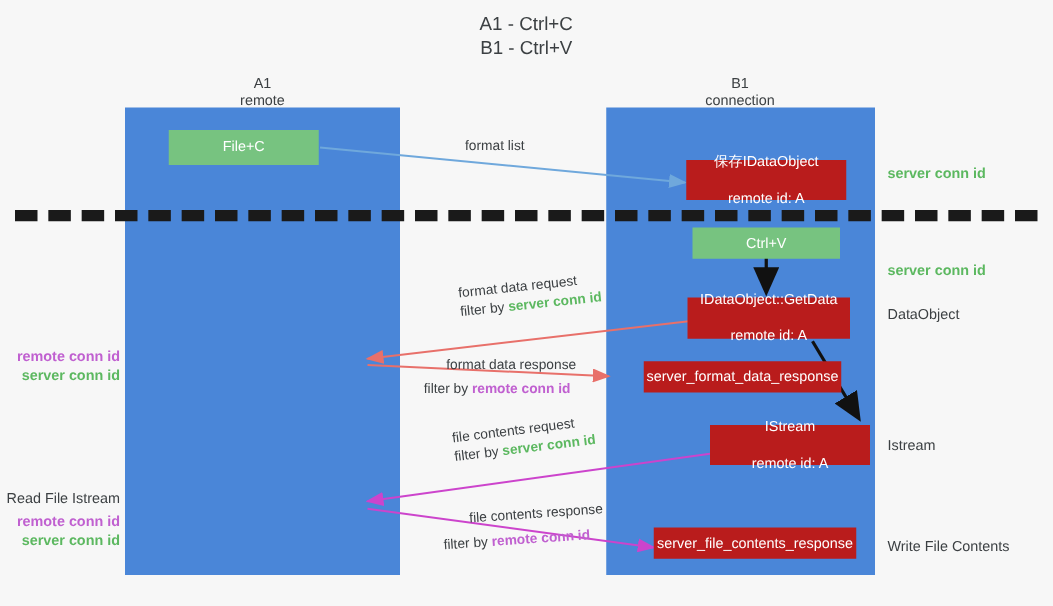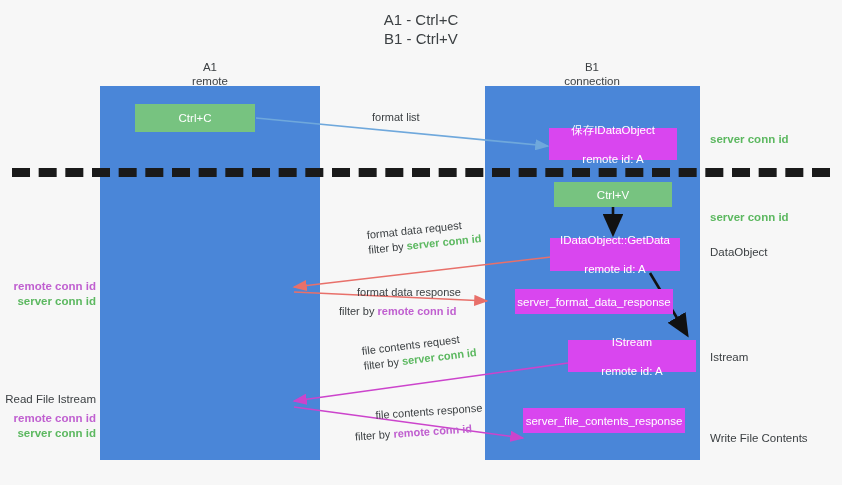--- a/index.html
+++ b/index.html
@@ -58,21 +58,21 @@
     align-items: center;
     justify-content: center;
     color: #ffffff;
     font-size: 11.5px;
     line-height: 14px;
     text-align: center;
     padding: 2px 4px;
   }
   .box.green { background: #77c380; }
   .box.orange { background: #fbb козы; }
-  .box.orange { background: #d946ef; gap: 15px; }
+  .box.orange { background: #b91c1c; gap: 15px; }
 
   
   #divider {
     position: absolute;
     left: 12px;
     top: 168px;
     width: 818px;
     height: 0;
     border-top: 9px dashed #1a1a1a;
   }
@@ -160,21 +160,21 @@
     <line x1="294" y1="292" x2="487" y2="301" stroke="#e8706a" stroke-width="1.6" marker-end="url(#ah-red)"></line>
 
     <line x1="568" y1="363" x2="294" y2="401" stroke="#cc44cc" stroke-width="1.6" marker-end="url(#ah-pink)"></line>
 
     <line x1="294" y1="407" x2="523" y2="438" stroke="#cc44cc" stroke-width="1.6" marker-end="url(#ah-pink)"></line>
   </svg>
 
   <div id="divider"></div>
 
   <div class="box green" style="left:135px; top:104px; width:120px; height:28px;">
-    <span>Ctrl+C</span>
+    <span>File+C</span>
   </div>
 
 
 
   <div class="box orange" style="left:549px; top:128px; width:128px; height:32px;">
     <span>保存IDataObject</span>
     <span>remote id: A</span>
   </div>
 
   <div class="box green" style="left:554px; top:182px; width:118px; height:25px;align-items:center;">
@@ -188,21 +188,21 @@
 
   <div class="box orange" style="left:487px; top:289px; width:158px; height:25px;margin-left:28px;">
     <span>server_format_data_response</span>
   </div>
 
   <div class="box orange" style="left:568px; top:340px; width:128px; height:32px;">
     <span>IStream</span>
     <span>remote id: A</span>
   </div>
 
-  <div class="box orange" style="left:523px; top:408px; width:162px; height:25px;">
+  <div class="box orange" style="left:523px; top:422px; width:162px; height:25px;">
     <span>server_file_contents_response</span>
   </div>
 
   <div class="flow-label" style="left:372px; top:110px;">
     <span class="row">format list</span>
   </div>
 
   <div class="flow-label" style="left:366px; top:228px; transform:rotate(-6deg); transform-origin:left top;">
     <span class="row">format data request</span>
     <span class="row"><span class="t-dark">filter by </span><span class="t-green">server conn id</span></span>

